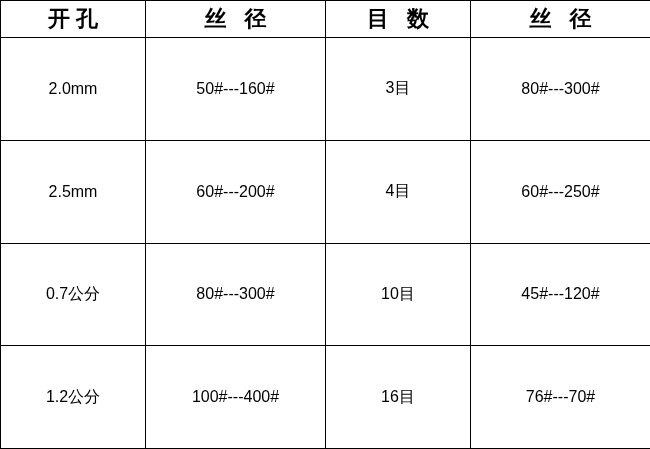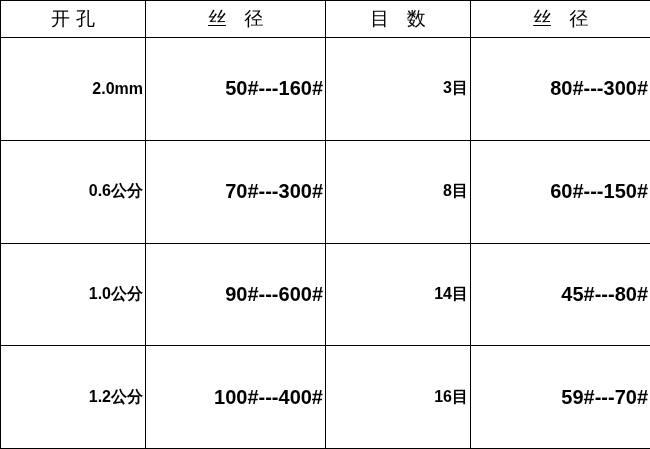--- a/index.html
+++ b/index.html
@@ -34,38 +34,37 @@
   table.spec-table td {
     border: 1px solid #000000;
     text-align: center;
     vertical-align: middle;
     color: #000000;
     background: #ffffff;
     padding: 0 2px;
     white-space: nowrap;
   }
   table.spec-table thead th {
-    font-size: 19px;
-    font-weight: normal;
+    font-size: 22px;
+    font-weight: bold;
     letter-spacing: 6px;
     text-indent: 6px;
     height: 36px;
   }
   table.spec-table tbody td {
     font-size: 16px;
-    font-weight: bold;
+    font-weight: normal;
     height: 36px;
-    text-align: right;
   }
   table.spec-table tbody td.mesh,
   table.spec-table tbody td.hole {
     letter-spacing: 0px;
   }
   table.spec-table tbody td.wire {
-    font-size: 20px;
+    font-size: 16px;
     letter-spacing: 0px;
   }
 </style>
 </head>
 <body>
 
 <div class="sheet">
   <table class="spec-table">
     <colgroup>
       <col class="c1">
@@ -82,32 +81,32 @@
       </tr>
     </thead>
     <tbody>
       <tr>
         <td class="hole">2.0mm</td>
         <td class="wire">50#---160#</td>
         <td class="mesh">3目</td>
         <td class="wire">80#---300#</td>
       </tr>
       <tr>
-        <td class="hole">0.6公分</td>
-        <td class="wire">70#---300#</td>
-        <td class="mesh">8目</td>
-        <td class="wire">60#---150#</td>
+        <td class="hole">2.5mm</td>
+        <td class="wire">60#---200#</td>
+        <td class="mesh">4目</td>
+        <td class="wire">60#---250#</td>
       </tr>
       <tr>
-        <td class="hole">1.0公分</td>
-        <td class="wire">90#---600#</td>
-        <td class="mesh">14目</td>
-        <td class="wire">45#---80#</td>
+        <td class="hole">0.7公分</td>
+        <td class="wire">80#---300#</td>
+        <td class="mesh">10目</td>
+        <td class="wire">45#---120#</td>
       </tr>
       <tr>
         <td class="hole">1.2公分</td>
         <td class="wire">100#---400#</td>
         <td class="mesh">16目</td>
-        <td class="wire">59#---70#</td>
+        <td class="wire">76#---70#</td>
       </tr>
     </tbody>
   </table>
 </div>
 
 </body></html>

